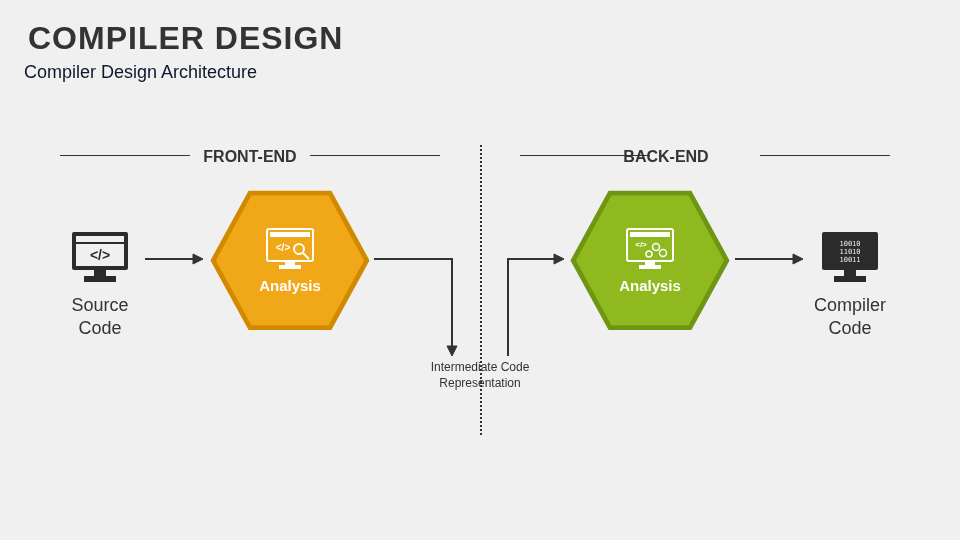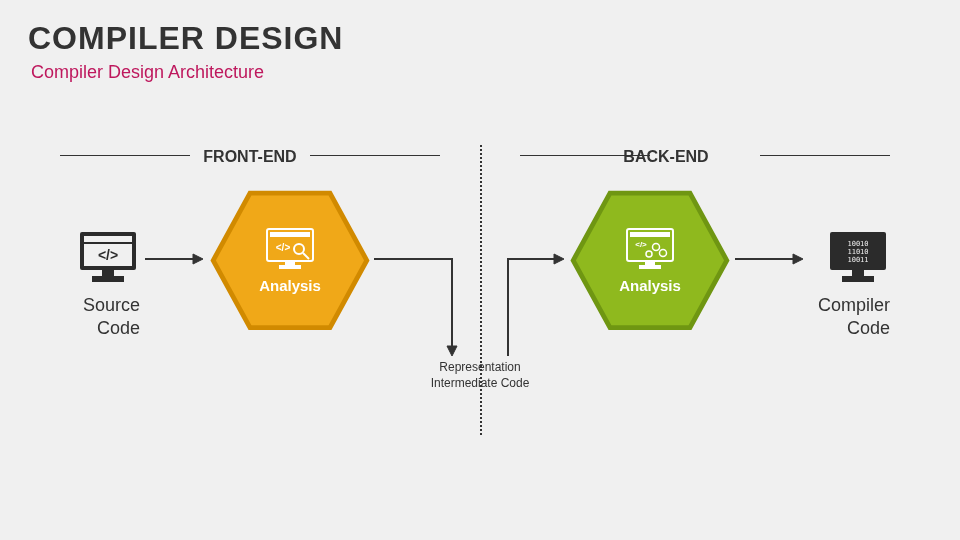--- a/index.html
+++ b/index.html
@@ -16,23 +16,23 @@
     top: 20px;
     left: 28px;
     font-size: 32px;
     font-weight: 700;
     color: #333;
     letter-spacing: 1px;
   }
   .subtitle {
     position: absolute;
     top: 62px;
-    left: 31px;
+    left: 24px;
     font-size: 18px;
-    color: #be185d;
+    color: #0f172a;
   }
   .section-label {
     position: absolute;
     font-size: 16px;
     font-weight: 700;
     color: #333;
     text-align: center;
   }
   .section-rule {
     position: absolute;
@@ -66,21 +66,21 @@
     inset: 0;
   }
   .hex-label {
     position: relative;
     z-index: 2;
     font-size: 15px;
     margin-top: 6px;
   }
   .monitor-icon {
     position: absolute;
-    text-align: right;
+    text-align: center;
   }
   .monitor-caption {
     font-size: 18px;
     color: #333;
     margin-top: 6px;
     line-height: 1.3;
   }
   .arrow {
     position: absolute;
     stroke: #333;
@@ -147,22 +147,22 @@
     <div class="hex-label">Analysis</div>
   </div>
 </div>
 
 <svg class="arrow" style="left:372px; top:252px;" width="100" height="110" viewBox="0 0 100 110">
   <path d="M2 7 L80 7 L80 96" fill="none" stroke="#333" stroke-width="2"></path>
   <polygon points="75,94 80,104 85,94"></polygon>
 </svg>
 
 <div class="intermediate" style="left:410px; top:360px; width:140px;">
+  <div>Intermediate Code</div>
   <div>Representation</div>
-  <div>Intermediate Code</div>
 </div>
 
 <svg class="arrow" style="left:498px; top:252px;" width="70" height="110" viewBox="0 0 70 110">
   <path d="M10 104 L10 7 L58 7" fill="none" stroke="#333" stroke-width="2"></path>
   <polygon points="56,2 66,7 56,12"></polygon>
 </svg>
 
 <div class="hexagon" style="left:570px; top:190px;">
   <svg class="hex-shape" viewBox="0 0 100 88" preserveAspectRatio="none">
     <polygon points="25,2 75,2 98,44 75,86 25,86 2,44" fill="#8fb91e" stroke="#6f9612" stroke-width="3"></polygon>

